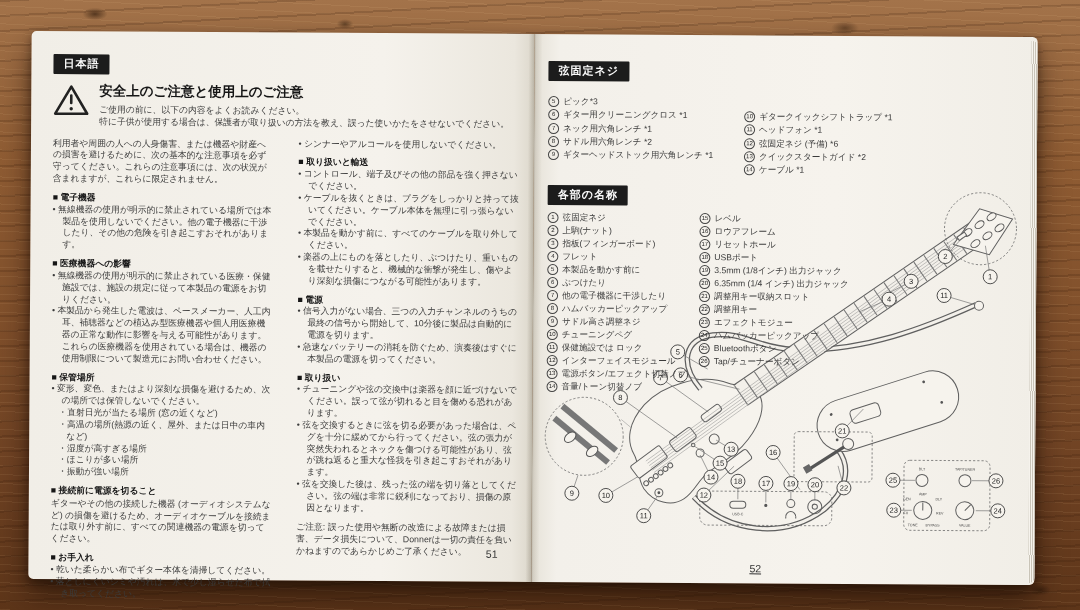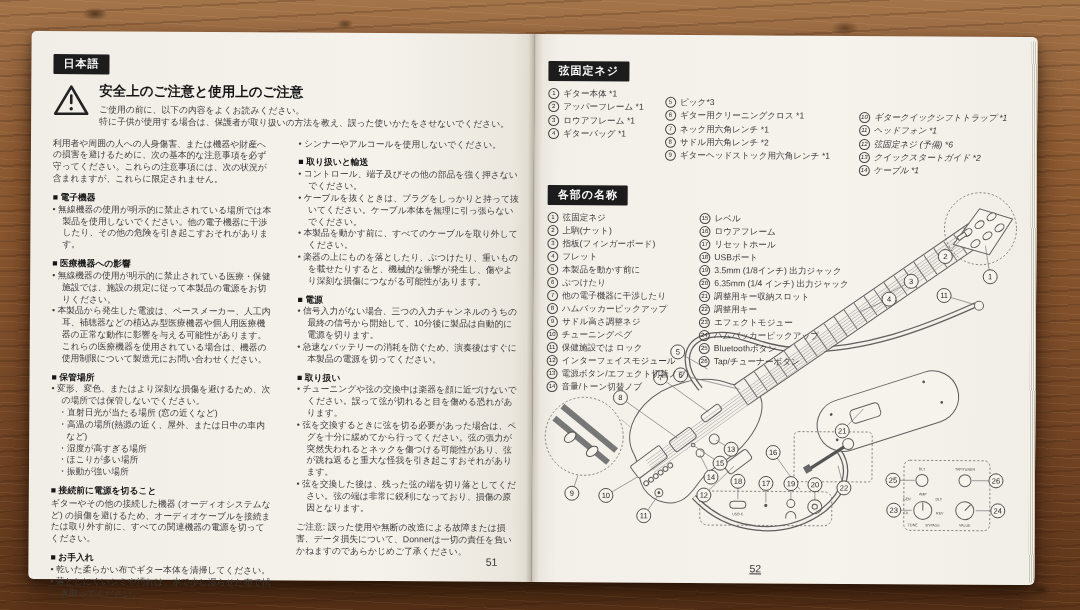--- a/index.html
+++ b/index.html
@@ -48,28 +48,28 @@
   .intro{font-size:8.8px;line-height:1.4;color:#3b3b3b;}
   .cols{display:flex;gap:24px;margin-top:9px;}
   .col{flex:1;font-size:8.8px;line-height:1.345;}
   .blk{margin:0;}
   .t-h{font-weight:bold;color:#161616;margin-top:7px;}
   .t-b{padding-left:10px;text-indent:-10px;}
   .t-s{padding-left:15px;text-indent:-8px;}
   .t-p{margin-top:1px;}
   .t-n{margin-top:8px;}
   .pagenum{position:absolute;font-size:10.5px;color:#333;}
-  .pagenum.p51{right:34px;bottom:14px;}
+  .pagenum.p51{right:34px;bottom:22px;}
   .pagenum.p52{left:218px;bottom:9px;text-decoration:underline;}
   
   .acc-row{display:flex;margin-top:6px;position:relative;z-index:2;}
   .acc-col{font-size:8.6px;line-height:1.55;}
   .acc-col.c1{width:118px;}
   .acc-col.c2{width:196px;margin-top:8px;}
-  .acc-col.c3{width:170px;padding-top:22px;font-style:italic;}
+  .acc-col.c3{width:170px;padding-top:22px;}
   .parts-row{display:flex;margin-top:6px;position:relative;z-index:2;}
   .parts-col{font-size:8.6px;line-height:1.5;}
   .parts-col.c1{width:152px;}
   .parts-col.c2{width:190px;}
   .li{display:flex;gap:4px;align-items:baseline;white-space:nowrap;}
   .cnum{flex:0 0 auto;display:inline-flex;align-items:center;justify-content:center;
     width:9px;height:9px;border:0.8px solid #444;border-radius:50%;
     font-size:6px;color:#222;position:relative;top:-1px;}
   .litext{color:#3b3b3b;}
   .diagram{position:absolute;left:0;top:112px;width:503px;height:432px;z-index:1;}
@@ -146,39 +146,20 @@
         </div>
     </div>
     <div class="pagenum p51">51</div>
   </div>
 
   <div class="spine"></div>
 
   <div class="page right">
     <span class="blackhead">弦固定ネジ</span>
     <div class="acc-row">
-      <div class="acc-col c1">
-
-      <div class="li">
-            <span class="cnum">1</span>
-            <span class="litext">ギター本体 *1</span>
-          </div>
-          <div class="li">
-            <span class="cnum">2</span>
-            <span class="litext">アッパーフレーム *1</span>
-          </div>
-          <div class="li">
-            <span class="cnum">3</span>
-            <span class="litext">ロウアフレーム *1</span>
-          </div>
-          <div class="li">
-            <span class="cnum">4</span>
-            <span class="litext">ギターバッグ *1</span>
-          </div>
-        </div>
       <div class="acc-col c2">
 
       <div class="li">
             <span class="cnum">5</span>
             <span class="litext">ピック*3</span>
           </div>
           <div class="li">
             <span class="cnum">6</span>
             <span class="litext">ギター用クリーニングクロス *1</span>
           </div>

